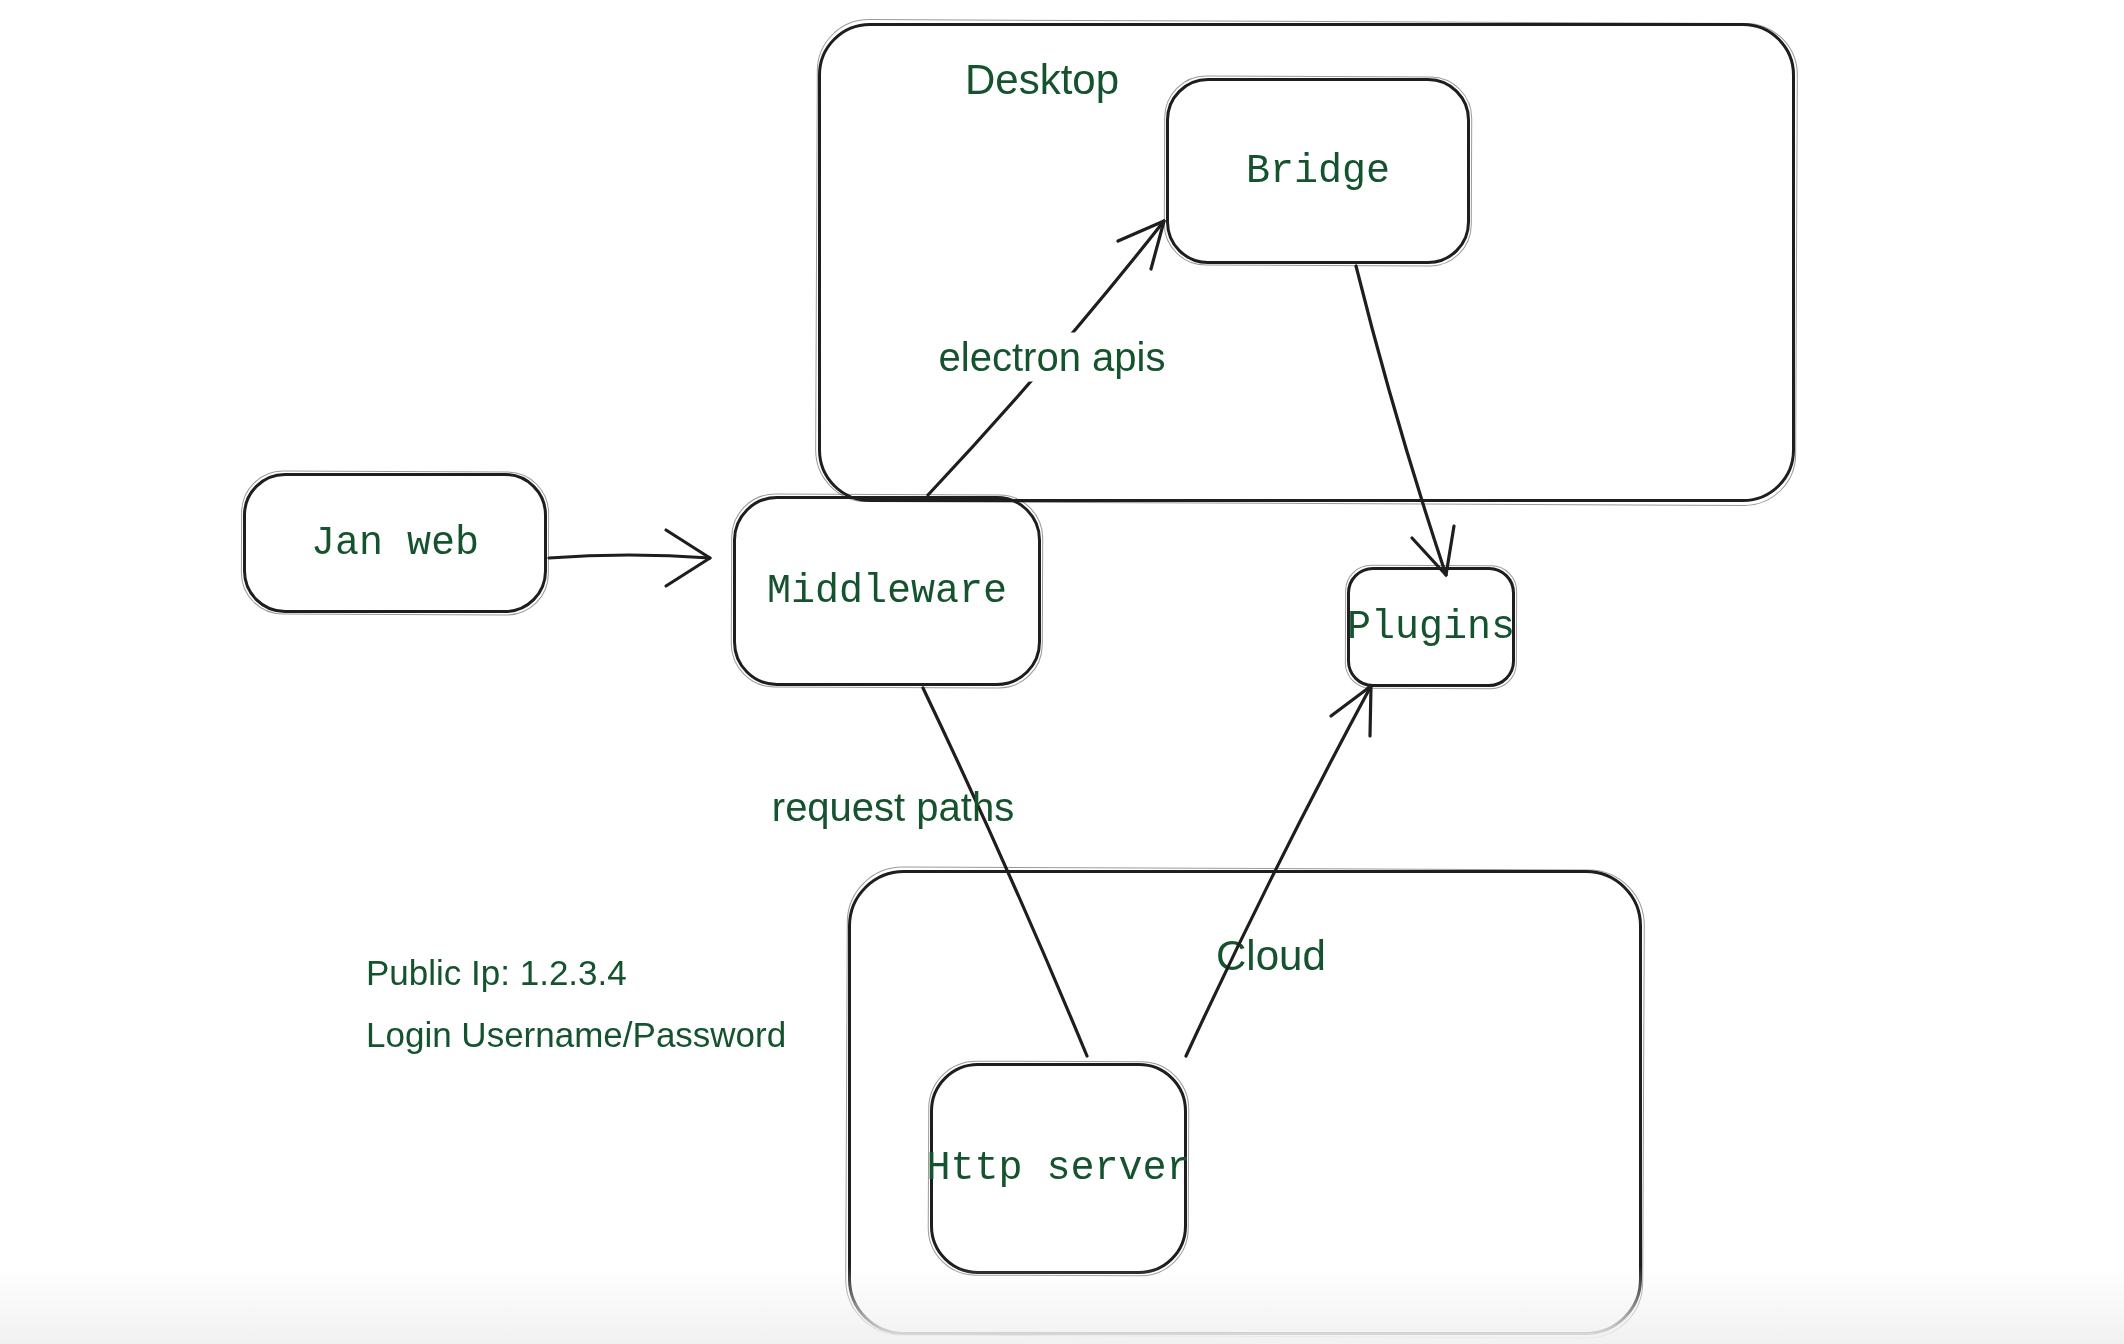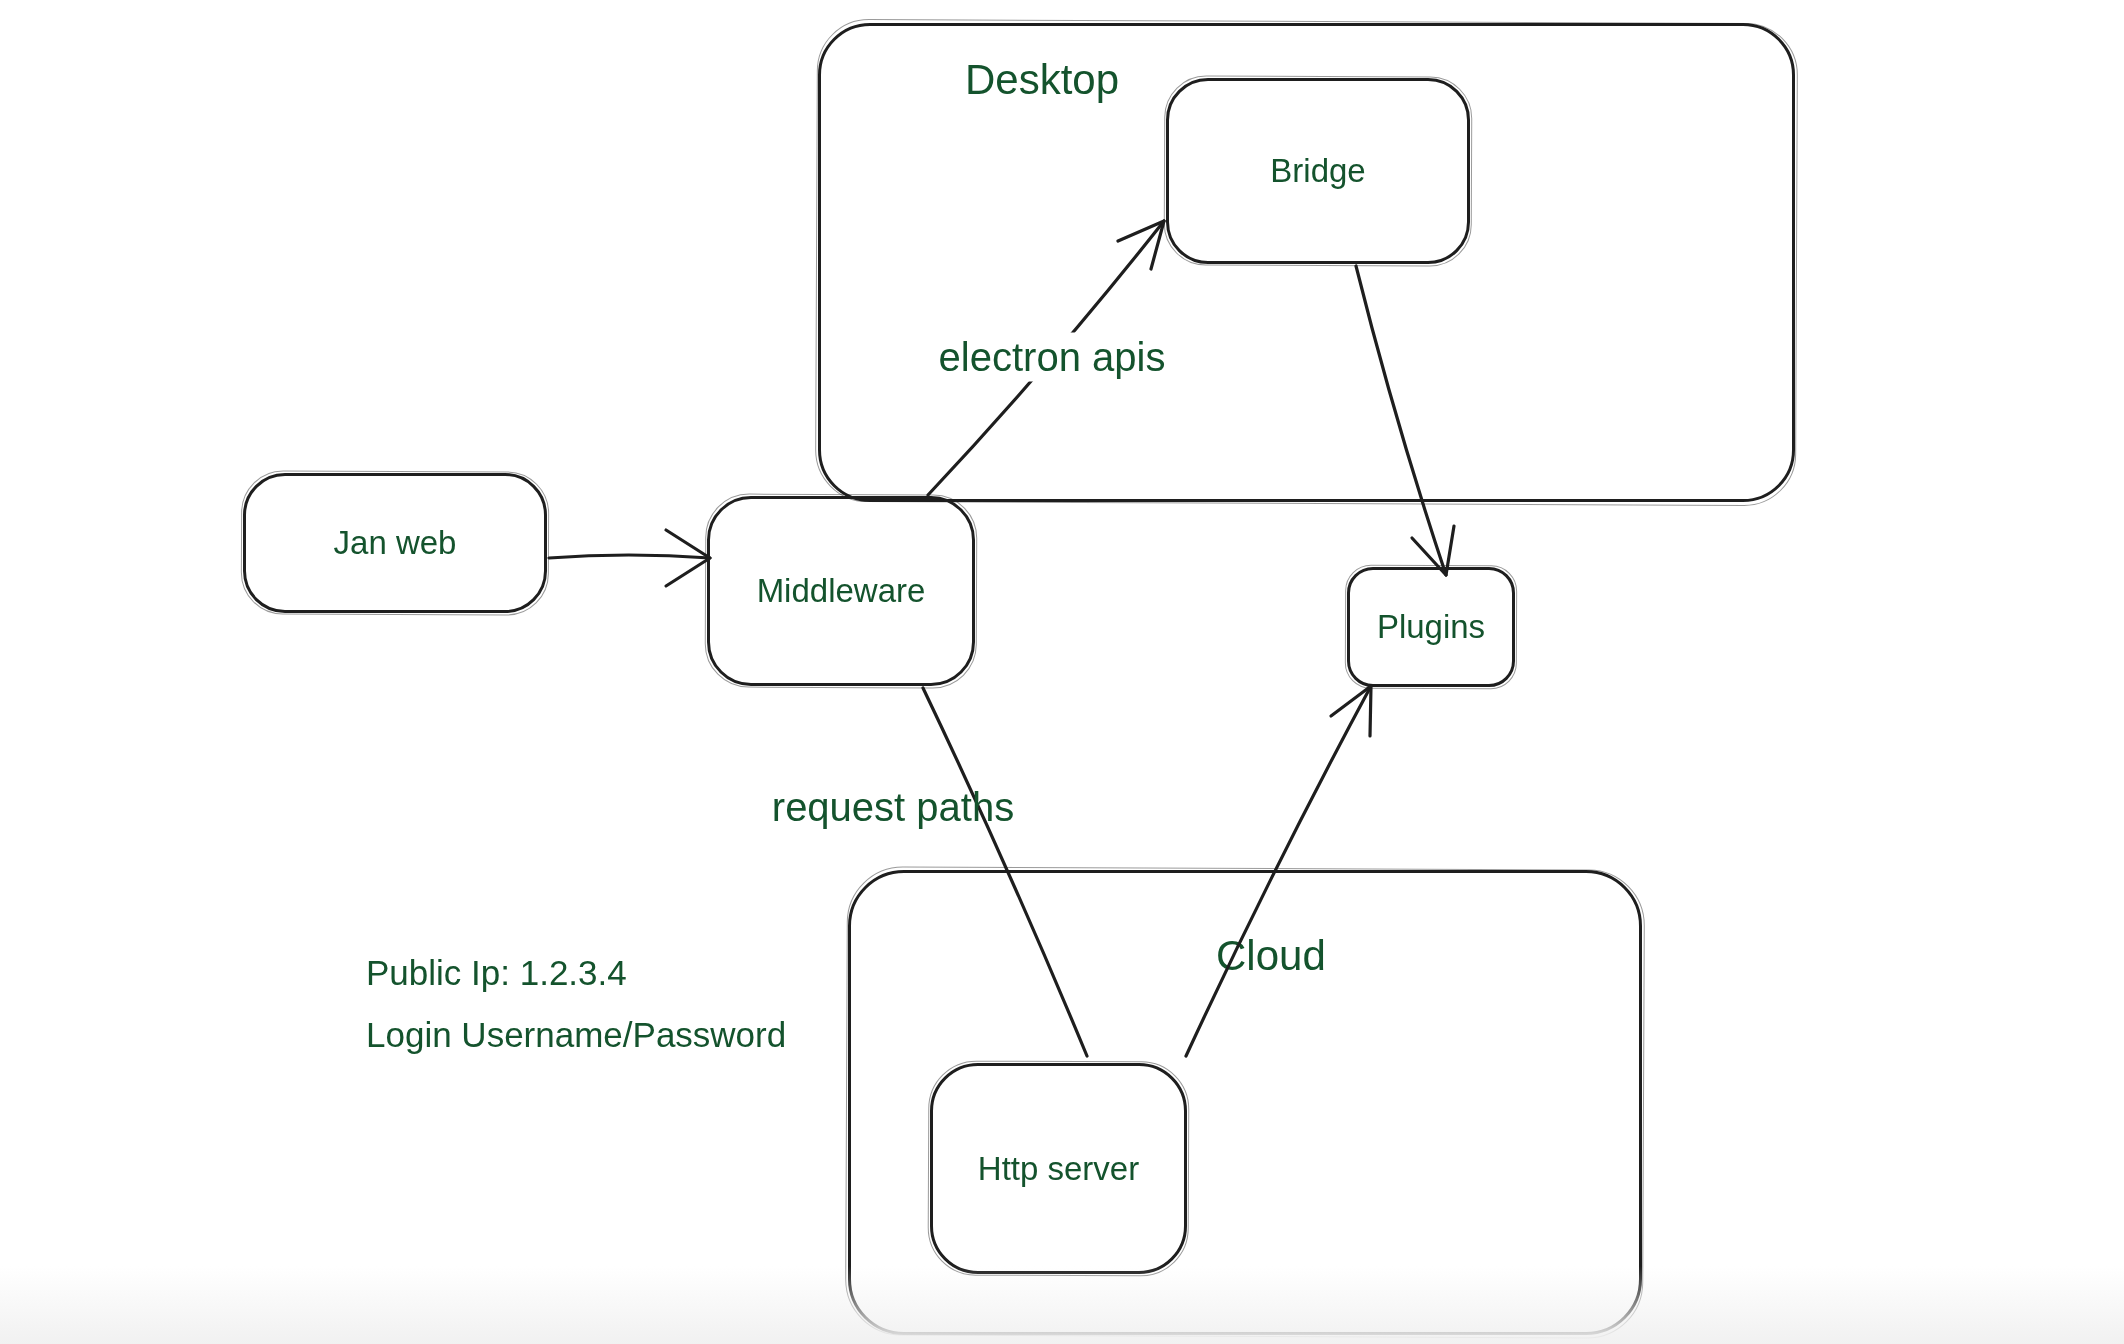--- a/index.html
+++ b/index.html
@@ -27,22 +27,23 @@
     border-radius: inherit;
     transform: rotate(0.25deg);
     pointer-events: none;
   }
   .node {
     display: flex;
     align-items: center;
     justify-content: center;
   }
   .node-label {
-    font-size: 33px;
+    font-size: 40px;
     white-space: nowrap;
+    font-family: Liberation Mono, monospace;
   }
   .container-label {
     position: absolute;
     font-size: 42px;
     white-space: nowrap;
   }
   .edges-layer {
     position: absolute;
     left: 0; top: 0;
     width: 2124px; height: 1344px;
@@ -79,21 +80,21 @@
   <div class="shape" style="left:818px; top:23px; width:977px; height:479px; border-radius:52px;"></div>
   <div class="container-label" style="left:965px; top:56px;">Desktop</div>
 
   <div class="shape" style="left:848px; top:870px; width:794px; height:465px; border-radius:56px;"></div>
   <div class="container-label" style="left:1216px; top:932px;">Cloud</div>
 
   <div class="shape node" style="left:243px; top:473px; width:304px; height:140px; border-radius:42px;">
     <span class="node-label">Jan web</span>
   </div>
 
-  <div class="shape node" style="left:707px; top:496px; width:268px; height:190px; border-radius:44px;text-align:right;">
+  <div class="shape node" style="left:733px; top:496px; width:308px; height:190px; border-radius:44px;text-align:right;">
     <span class="node-label">Middleware</span>
   </div>
 
   <div class="shape node" style="left:1166px; top:78px; width:304px; height:186px; border-radius:42px;">
     <span class="node-label">Bridge</span>
   </div>
 
   <div class="shape node" style="left:1347px; top:567px; width:168px; height:120px; border-radius:26px;">
     <span class="node-label">Plugins</span>
   </div>

